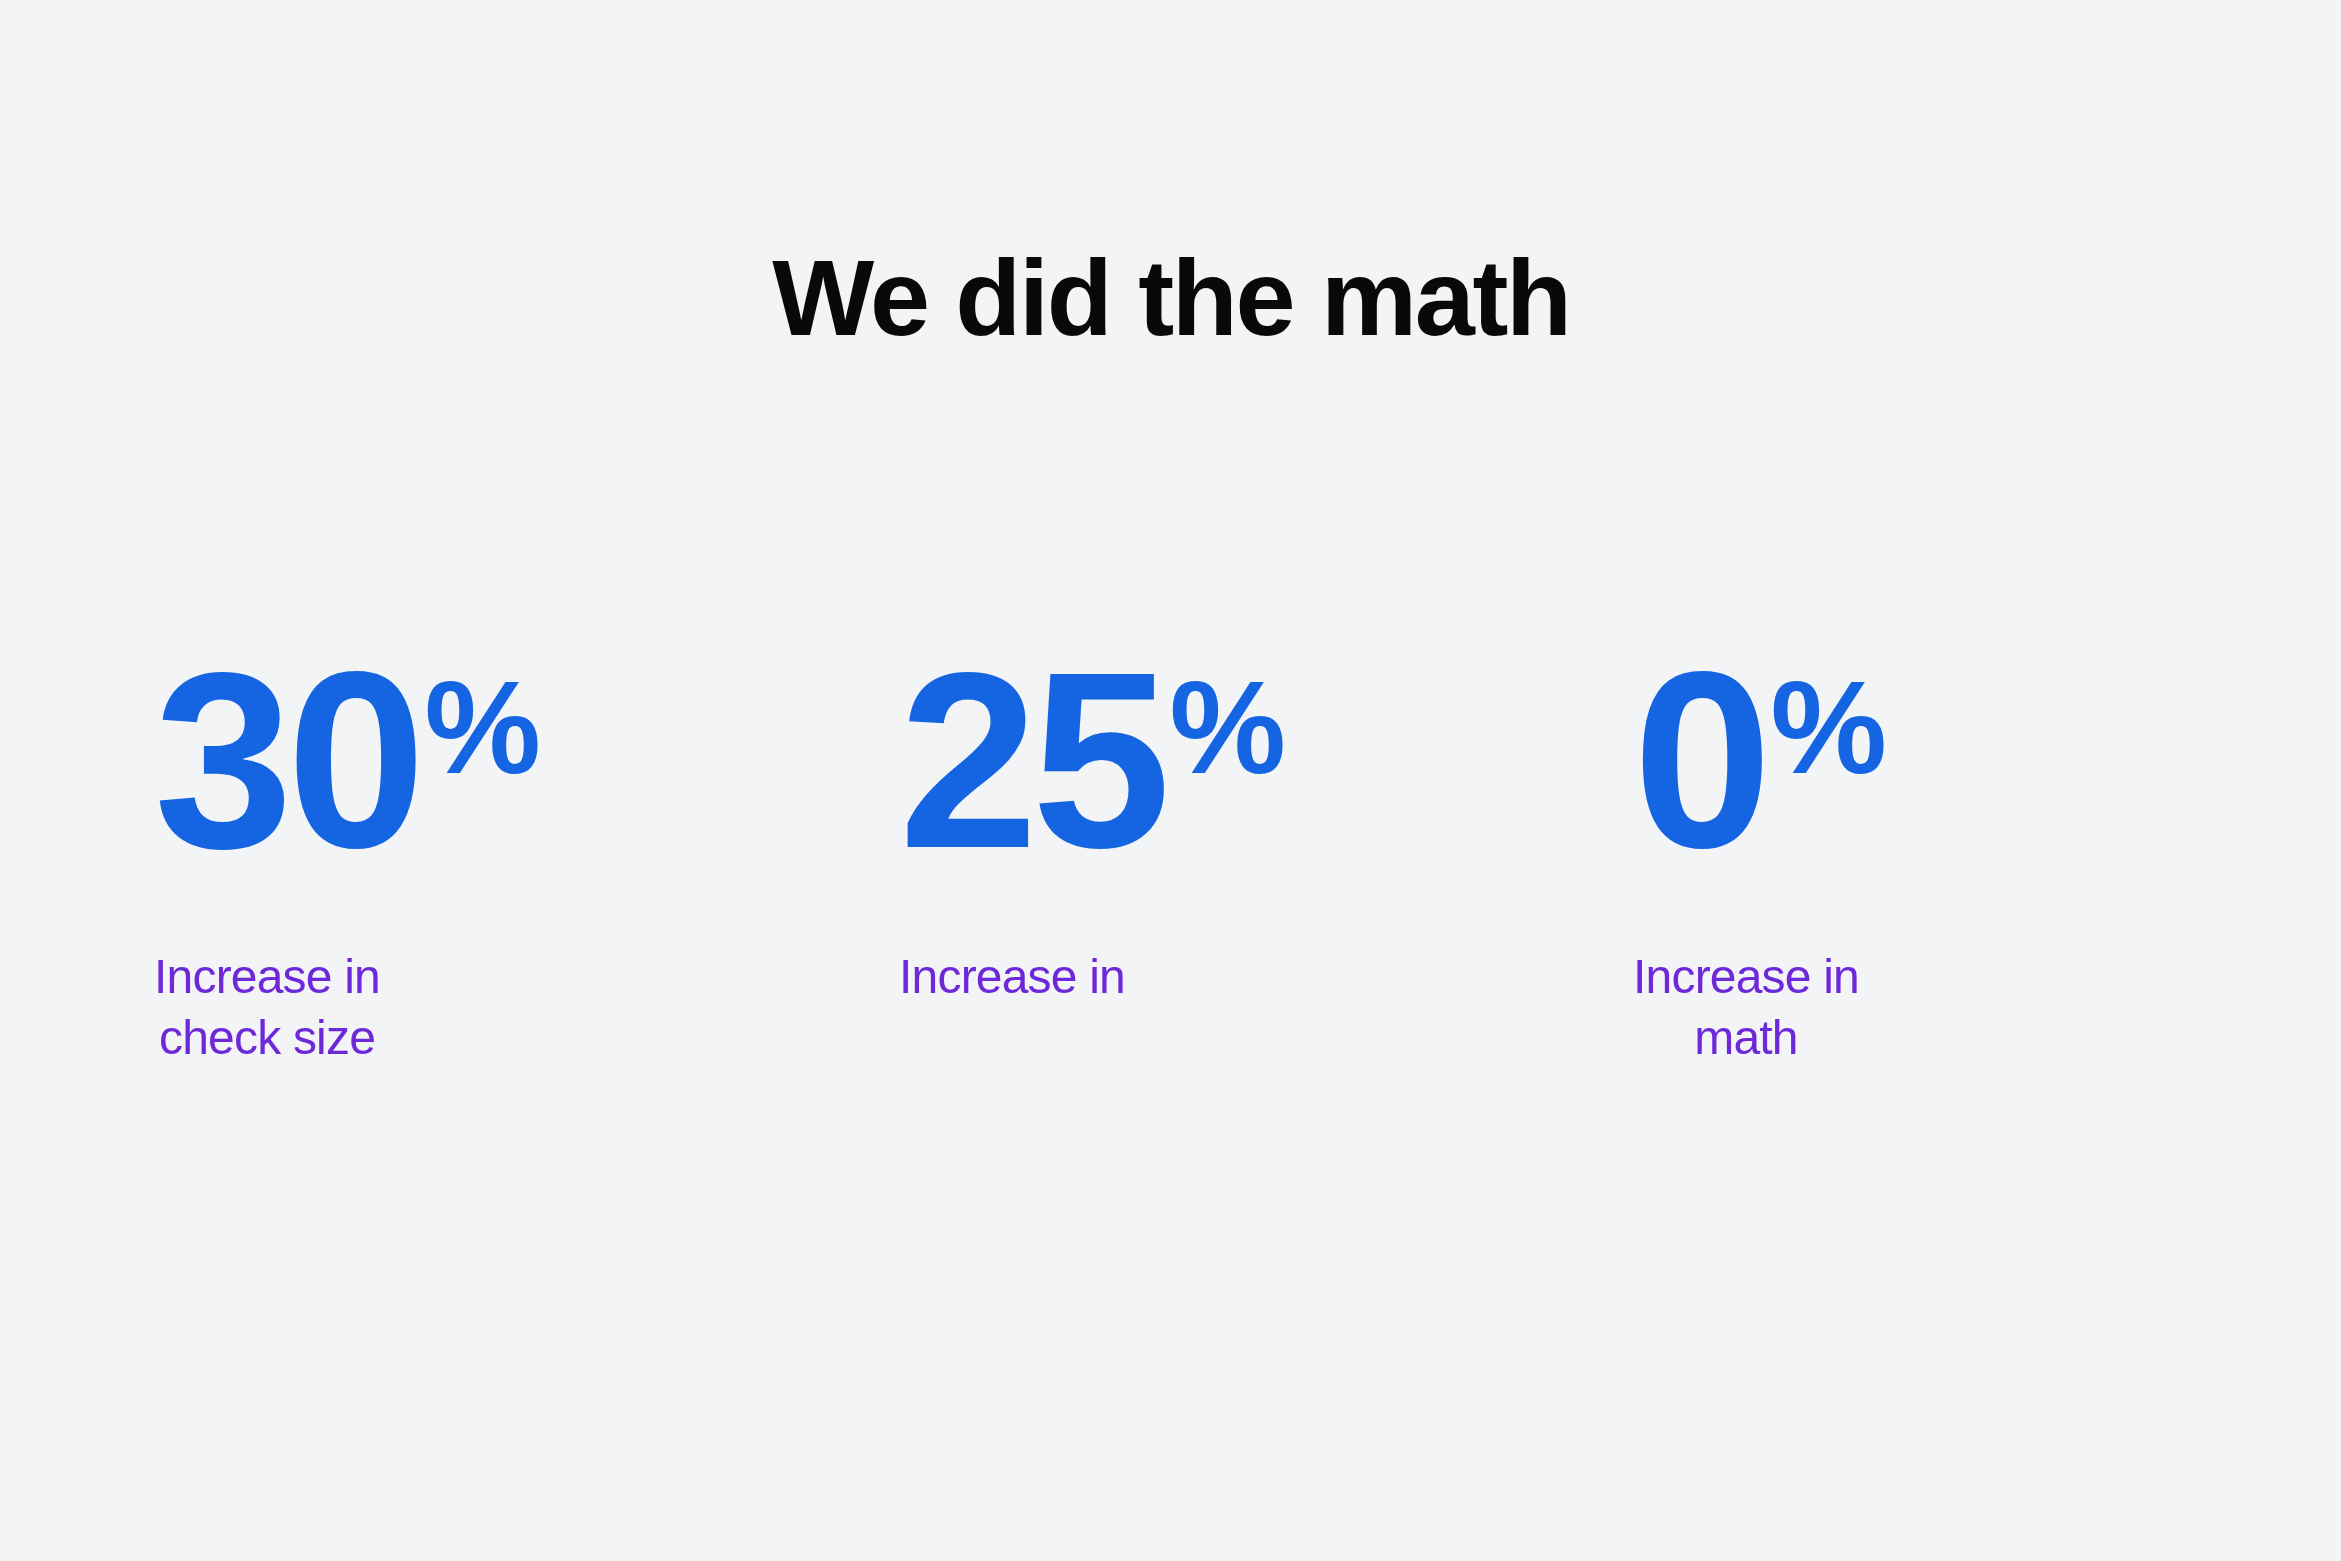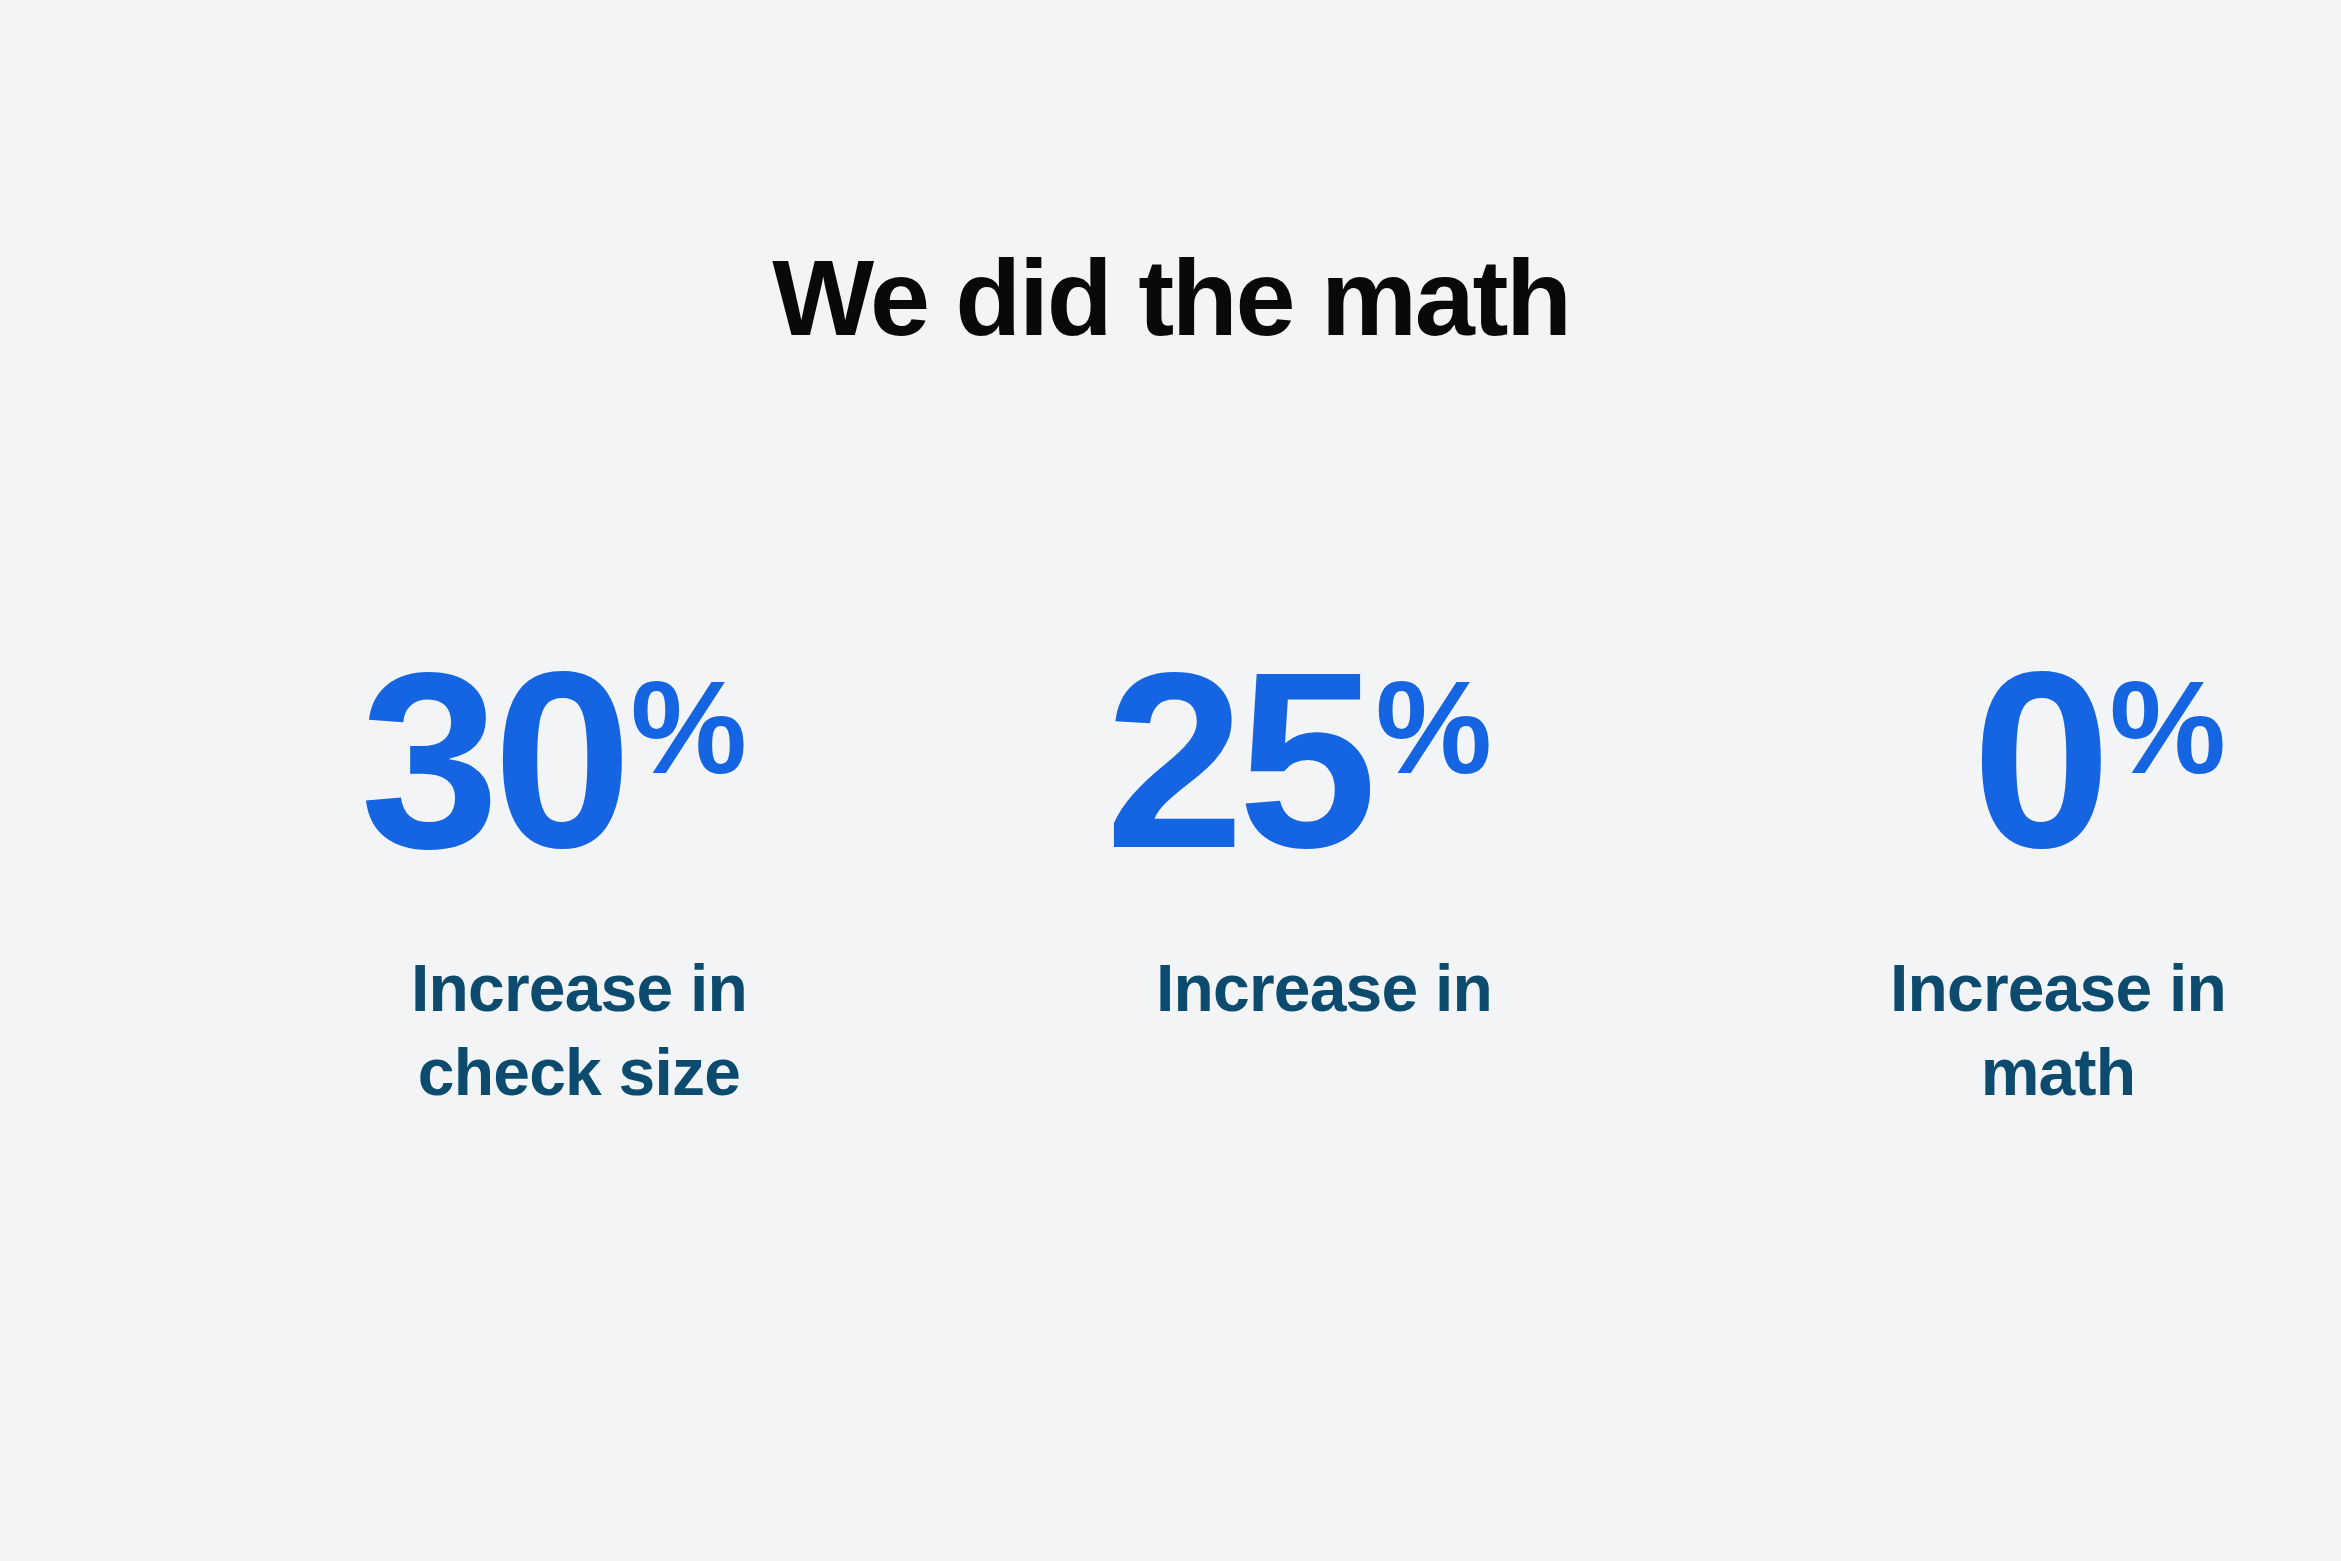--- a/index.html
+++ b/index.html
@@ -51,21 +51,21 @@
     align-items: flex-start;
     justify-content: flex-start;
   }
 
   .stat {
     position: absolute;
     top: 0;
     width: 593px;
     display: flex;
     flex-direction: column;
-    align-items: flex-end;
+    align-items: flex-start;
   }
 
   .stat-1 { left: 154px; }
   .stat-2 { left: 899px; }
   .stat-3 { left: 1633px; }
 
   .stat-value {
     display: flex;
     flex-direction: row;
     align-items: flex-start;
@@ -89,25 +89,25 @@
     line-height: 0.80;
     color: #1565e3;
     display: block;
     margin-left: 4.7px;
     margin-top: 4.7px;
   }
 
   .stat-label {
     margin-top: 41px;
     text-align: center;
-    font-size: 66px;
-    font-weight: 700;
+    font-size: 48px;
+    font-weight: 400;
     line-height: 1.28;
     letter-spacing: -0.8px;
-    color: #0c4a6e;
+    color: #6d28d9;
     max-width: 546px;
   }
 
   .stat-label .lbl-line {
     display: block;
     white-space: nowrap;
   }
 </style>
 </head>
 <body>

